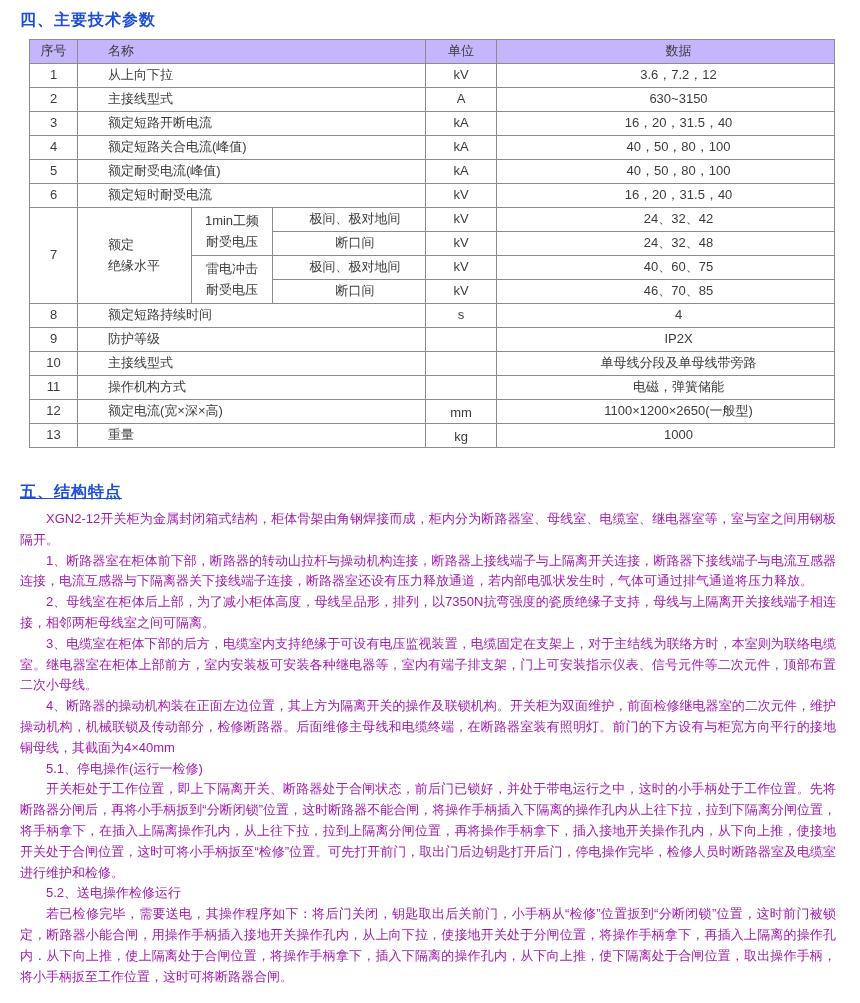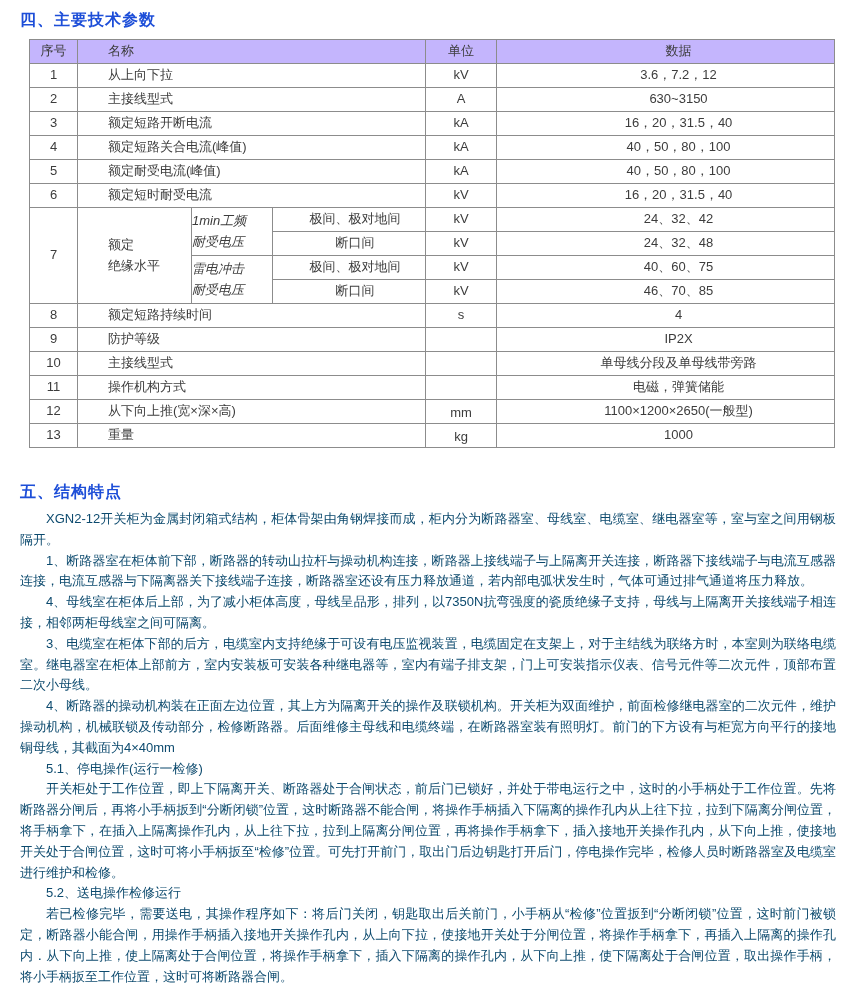--- a/index.html
+++ b/index.html
@@ -1,39 +1,39 @@
 <!DOCTYPE html>
 <html><head>
 <meta charset="utf-8">
 <style>
   html,body{margin:0;padding:0;background:#ffffff;}
   body{font-family:"Liberation Sans","DejaVu Sans",sans-serif;color:#3c3c3c;}
   .page{width:860px;min-height:1003px;box-sizing:border-box;padding:6px 24px 12px 20px;background:#fff;}
   .sec-title{color:#1d4ed8;font-weight:bold;font-size:16px;letter-spacing:1px;margin:4px 0 8px 0;}
-  .sec-title.second{margin-top:34px;margin-bottom:0;}
+  .sec-title.second{margin-top:34px;margin-bottom:0;text-decoration:underline;}
   table.params{border-collapse:collapse;table-layout:fixed;width:806px;margin-left:9px;}
   table.params th,table.params td{
     border:1px solid #8c8c8c;
     font-size:13px;font-weight:normal;color:#3c3c3c;
     padding:1px 0;height:21px;line-height:1.3;vertical-align:middle;
     overflow:hidden;white-space:nowrap;
   }
   table.params th{background:#c4b5fd;}
   .c-center{text-align:center;}
   .c-name{text-align:left;padding-left:30px !important;}
   .c-data{text-align:center;padding-left:26px !important;}
   .c-scope{text-align:center;padding-left:12px !important;}
-  .c-group{text-align:left;font-style:italic;}
+  .c-group{text-align:center;}
   .c-group div{line-height:1.55;}
   .c-name2 div{line-height:1.55;}
   .unit-drop{vertical-align:bottom !important;padding-bottom:1px !important;}
   .features{margin-top:6px;}
   .features p{
     margin:0;font-size:13px;line-height:20.8px;
-    text-indent:2em;text-align:justify;color:#0c4a6e;
+    text-indent:2em;text-align:justify;color:#a21caf;
   }
 </style>
 </head>
 <body>
 
 <div class="page">
 
   <div class="sec-title">四、主要技术参数</div>
 
   <table class="params">
@@ -143,39 +143,39 @@
       <td class="c-data">单母线分段及单母线带旁路</td>
     </tr>
     <tr>
       <td class="c-center">11</td>
       <td class="c-name" colspan="3">操作机构方式</td>
       <td class="c-center"></td>
       <td class="c-data">电磁，弹簧储能</td>
     </tr>
     <tr>
       <td class="c-center">12</td>
-      <td class="c-name" colspan="3">从下向上推(宽×深×高)</td>
+      <td class="c-name" colspan="3">额定电流(宽×深×高)</td>
       <td class="c-center unit-drop">mm</td>
       <td class="c-data">1100×1200×2650(一般型)</td>
     </tr>
     <tr>
       <td class="c-center">13</td>
       <td class="c-name" colspan="3">重量</td>
       <td class="c-center unit-drop">kg</td>
       <td class="c-data">1000</td>
     </tr>
   </tbody>
     </table>
 
   <div class="sec-title second">五、结构特点</div>
 
   <div class="features">
     <p>XGN2-12开关柜为金属封闭箱式结构，柜体骨架由角钢焊接而成，柜内分为断路器室、母线室、电缆室、继电器室等，室与室之间用钢板隔开。</p>
     <p>1、断路器室在柜体前下部，断路器的转动山拉杆与操动机构连接，断路器上接线端子与上隔离开关连接，断路器下接线端子与电流互感器连接，电流互感器与下隔离器关下接线端子连接，断路器室还设有压力释放通道，若内部电弧状发生时，气体可通过排气通道将压力释放。</p>
-    <p>4、母线室在柜体后上部，为了减小柜体高度，母线呈品形，排列，以7350N抗弯强度的瓷质绝缘子支持，母线与上隔离开关接线端子相连接，相邻两柜母线室之间可隔离。</p>
+    <p>2、母线室在柜体后上部，为了减小柜体高度，母线呈品形，排列，以7350N抗弯强度的瓷质绝缘子支持，母线与上隔离开关接线端子相连接，相邻两柜母线室之间可隔离。</p>
     <p>3、电缆室在柜体下部的后方，电缆室内支持绝缘于可设有电压监视装置，电缆固定在支架上，对于主结线为联络方时，本室则为联络电缆室。继电器室在柜体上部前方，室内安装板可安装各种继电器等，室内有端子排支架，门上可安装指示仪表、信号元件等二次元件，顶部布置二次小母线。</p>
     <p>4、断路器的操动机构装在正面左边位置，其上方为隔离开关的操作及联锁机构。开关柜为双面维护，前面检修继电器室的二次元件，维护操动机构，机械联锁及传动部分，检修断路器。后面维修主母线和电缆终端，在断路器室装有照明灯。前门的下方设有与柜宽方向平行的接地铜母线，其截面为4×40mm</p>
     <p>5.1、停电操作(运行一检修)</p>
     <p>开关柜处于工作位置，即上下隔离开关、断路器处于合闸状态，前后门已锁好，并处于带电运行之中，这时的小手柄处于工作位置。先将断路器分闸后，再将小手柄扳到“分断闭锁”位置，这时断路器不能合闸，将操作手柄插入下隔离的操作孔内从上往下拉，拉到下隔离分闸位置，将手柄拿下，在插入上隔离操作孔内，从上往下拉，拉到上隔离分闸位置，再将操作手柄拿下，插入接地开关操作孔内，从下向上推，使接地开关处于合闸位置，这时可将小手柄扳至“检修”位置。可先打开前门，取出门后边钥匙打开后门，停电操作完毕，检修人员时断路器室及电缆室进行维护和检修。</p>
     <p>5.2、送电操作检修运行</p>
     <p>若已检修完毕，需要送电，其操作程序如下：将后门关闭，钥匙取出后关前门，小手柄从“检修”位置扳到“分断闭锁”位置，这时前门被锁定，断路器小能合闸，用操作手柄插入接地开关操作孔内，从上向下拉，使接地开关处于分闸位置，将操作手柄拿下，再插入上隔离的操作孔内．从下向上推，使上隔离处于合闸位置，将操作手柄拿下，插入下隔离的操作孔内，从下向上推，使下隔离处于合闸位置，取出操作手柄，将小手柄扳至工作位置，这时可将断路器合闸。</p>
   </div>
 
 </div>
 

